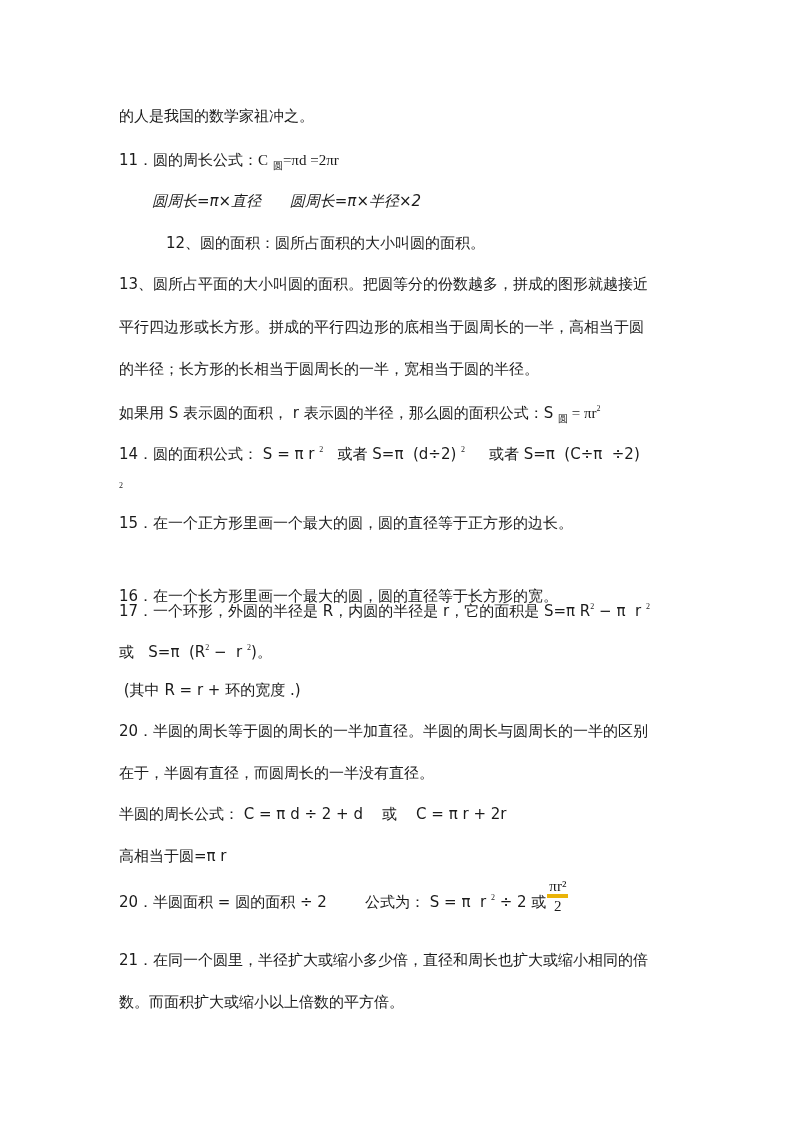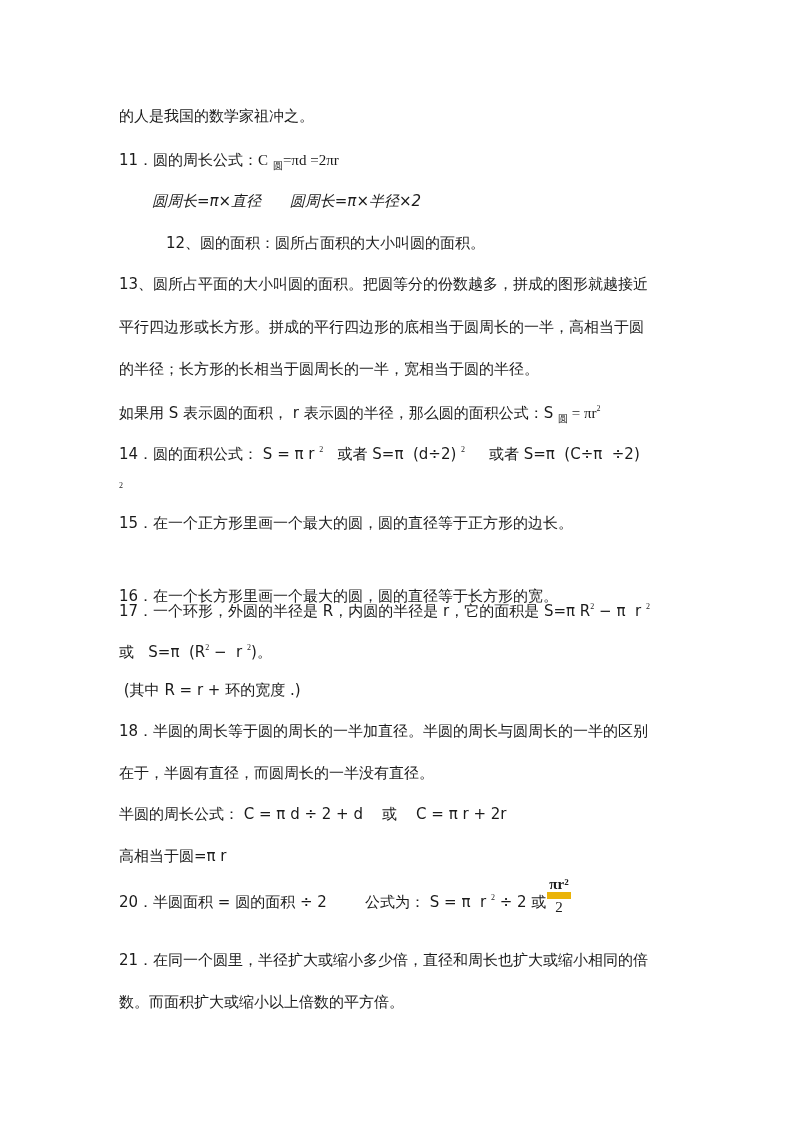--- a/index.html
+++ b/index.html
@@ -4,21 +4,21 @@
 <style>
   html, body { margin: 0; padding: 0; background: #ffffff; }
   body { width: 793px; height: 1122px; position: relative; overflow: hidden;
          font-family: "DejaVu Sans", "Liberation Sans", sans-serif; color: #1a1a1a; }
   .line { position: absolute; left: 119px; font-size: 15px; white-space: nowrap; line-height: 20px; }
   .serif { font-family: "Liberation Serif", "DejaVu Serif", serif; }
   .sup { font-size: 8px; vertical-align: 7px; font-family: "Liberation Serif", serif; }
   .sub { font-size: 10px; vertical-align: -4px; }
   .tiny { font-size: 8px; font-family: "Liberation Serif", serif; }
   .frac { display: inline-block; vertical-align: middle; text-align: center; font-family: "Liberation Serif", serif; margin-left: 1px; }
-  .frac .num { display: block; border-bottom: 7px solid #eab308; padding: 0 2px; line-height: 16px; font-weight: bold; }
+  .frac .num { display: block; border-bottom: 4px solid #eab308; padding: 0 2px; line-height: 16px; }
   .frac .den { display: block; line-height: 16px; }
 </style>
 </head>
 <body>
 
 <div>
 
   <div class="line" style="top:106px;">
     <span>的人是我国的数学家祖冲之。</span>
   </div>
@@ -68,21 +68,21 @@
   </div>
   <div class="line" style="top:638px;text-align:center;">
     <span style="white-space:pre;">或   S=π  (R</span><span class="sup">2</span><span style="white-space:pre;"> −  r </span><span class="sup">2</span><span>)。</span>
   </div>
 
   <div class="line" style="top:680px;">
     <span style="white-space:pre;"> (其中 R = r + 环的宽度 .)</span>
   </div>
 
   <div class="line" style="top:721px;">
-    <span>18．半圆的周长等于圆的周长的一半加直径。半圆的周长与圆周长的一半的区别</span>
+    <span>20．半圆的周长等于圆的周长的一半加直径。半圆的周长与圆周长的一半的区别</span>
   </div>
   <div class="line" style="top:763px;">
     <span>在于，半圆有直径，而圆周长的一半没有直径。</span>
   </div>
 
   <div class="line" style="top:804px;">
     <span style="white-space:pre;">半圆的周长公式： C = π d ÷ 2 + d    或    C = π r + 2r</span>
   </div>
   <div class="line" style="top:846px;">
     <span>高相当于圆=π r</span>

